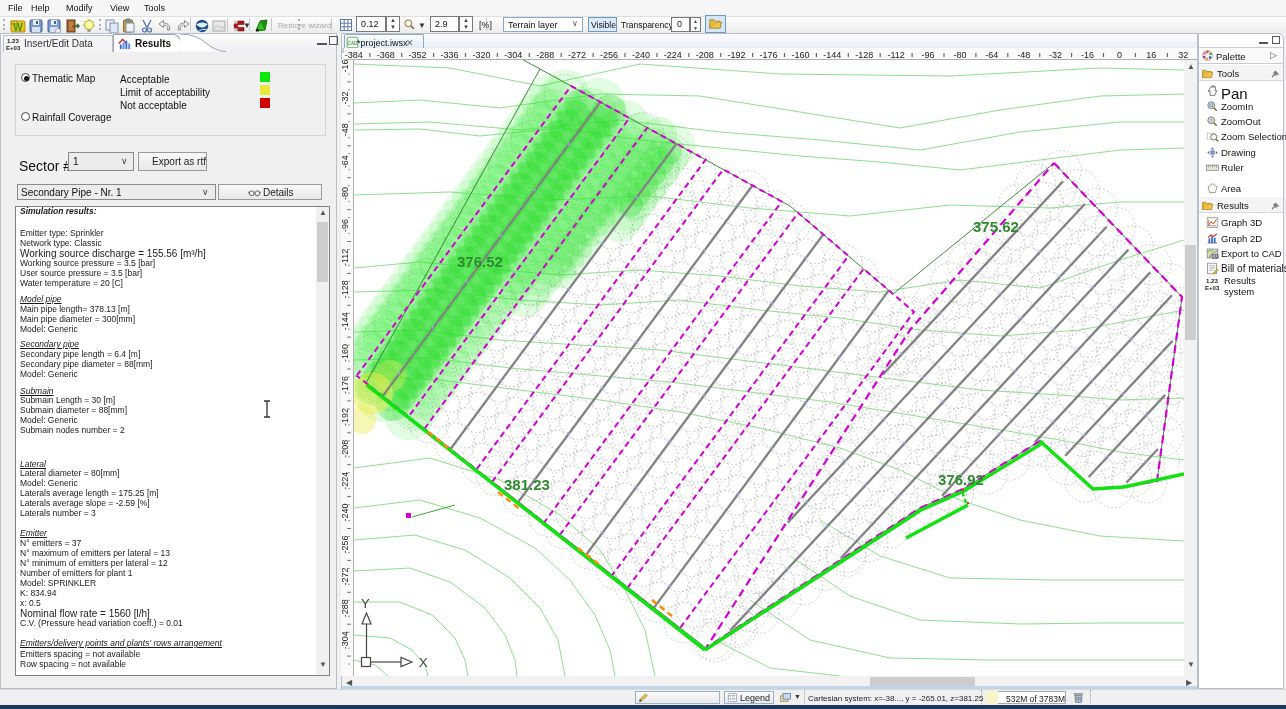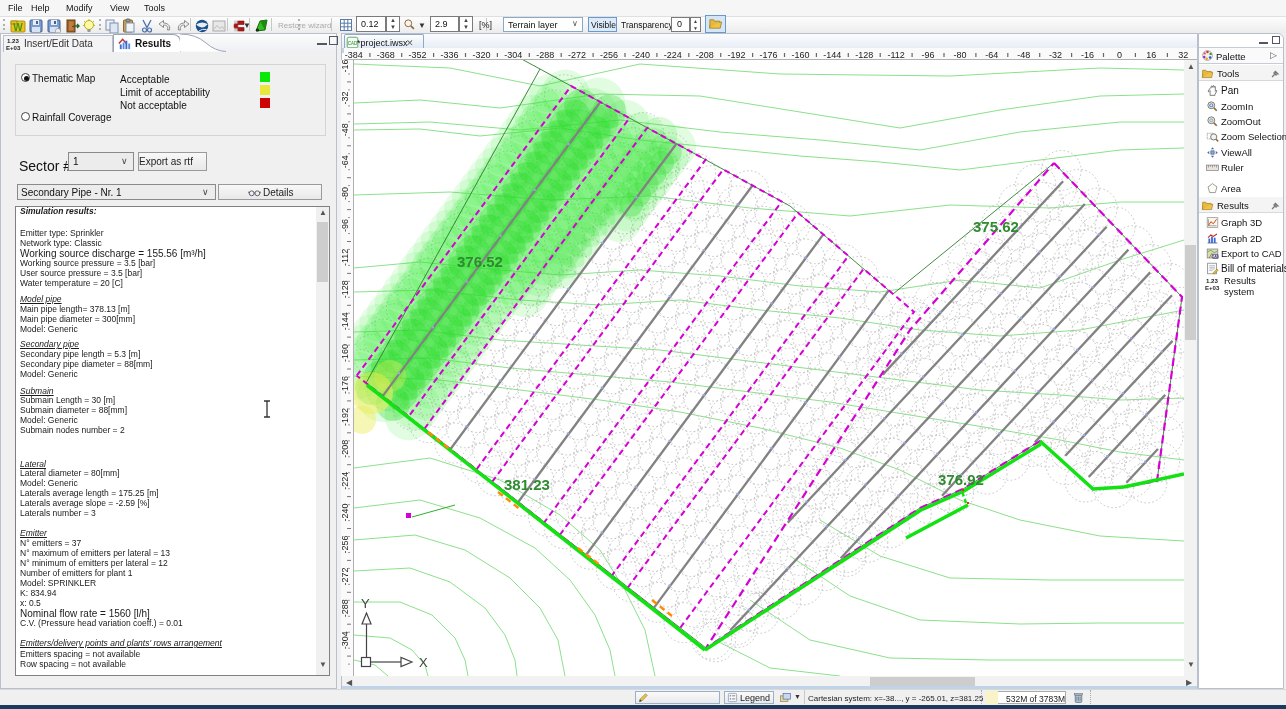--- a/index.html
+++ b/index.html
@@ -1,19 +1,19 @@
 <!DOCTYPE html>
 <html><head><meta charset="utf-8"><style>
 *{margin:0;padding:0;box-sizing:border-box}
 html,body{width:1286px;height:709px;overflow:hidden;font-family:"Liberation Sans",sans-serif;background:#f0f0f0;position:relative}
 .abs{position:absolute}
 .txt{position:absolute;white-space:nowrap}
 .sep{position:absolute;width:1px;background:#c8c8c8;top:18px;height:13px}
 .spin{position:absolute;background:#fff;border:1px solid #7a7a7a;font-size:9px;color:#111}
-.btn{position:absolute;background:linear-gradient(#f8f8f8,#e8e8e8);border:1px solid #9a9a9a;font-size:10px;color:#222;text-align:left}
+.btn{position:absolute;background:linear-gradient(#f8f8f8,#e8e8e8);border:1px solid #9a9a9a;font-size:10px;color:#222;text-align:right}
 </style></head><body>
 <div class="abs" style="left:0;top:0;width:1286px;height:17px;background:#f6f6f6;border-bottom:1px solid #e0e0e0"></div>
 <div class="txt" style="left:8px;top:3px;font-size:9px;color:#111">File</div>
 <div class="txt" style="left:31px;top:3px;font-size:9px;color:#111">Help</div>
 <div class="txt" style="left:66px;top:3px;font-size:9px;color:#111">Modify</div>
 <div class="txt" style="left:110px;top:3px;font-size:9px;color:#111">View</div>
 <div class="txt" style="left:144px;top:3px;font-size:9px;color:#111">Tools</div>
 <div class="abs" style="left:0;top:17px;width:1286px;height:16px;background:linear-gradient(#fdfdfd,#ececec)"></div>
 <div class="abs" style="left:3px;top:19px;width:2px;height:11px;border-left:2px dotted #b0b0b0"></div>
 <div class="abs" style="left:99px;top:19px;width:2px;height:11px;border-left:2px dotted #b0b0b0"></div>
@@ -180,21 +180,21 @@
 <div class="txt" style="left:20px;top:238px;font-size:8.5px;color:#1a1a1a">Network type: Classic</div>
 <div class="txt" style="left:20px;top:248px;font-size:10px;color:#1a1a1a">Working source discharge = 155.56 [m³/h]</div>
 <div class="txt" style="left:20px;top:258px;font-size:8.5px;color:#1a1a1a">Working source pressure = 3.5 [bar]</div>
 <div class="txt" style="left:20px;top:268px;font-size:8.5px;color:#1a1a1a">User source pressure = 3.5 [bar]</div>
 <div class="txt" style="left:20px;top:278px;font-size:8.5px;color:#1a1a1a">Water temperature = 20 [C]</div>
 <div class="txt" style="left:20px;top:294px;font-size:8.5px;color:#1a1a1a"><i><u>Model pipe</u></i></div>
 <div class="txt" style="left:20px;top:304px;font-size:8.5px;color:#1a1a1a">Main pipe length= 378.13 [m]</div>
 <div class="txt" style="left:20px;top:314px;font-size:8.5px;color:#1a1a1a">Main pipe diameter = 300[mm]</div>
 <div class="txt" style="left:20px;top:324px;font-size:8.5px;color:#1a1a1a">Model: Generic</div>
 <div class="txt" style="left:20px;top:339px;font-size:8.5px;color:#1a1a1a"><i><u>Secondary pipe</u></i></div>
-<div class="txt" style="left:20px;top:349px;font-size:8.5px;color:#1a1a1a">Secondary pipe length = 5.3 [m]</div>
+<div class="txt" style="left:20px;top:349px;font-size:8.5px;color:#1a1a1a">Secondary pipe length = 6.4 [m]</div>
 <div class="txt" style="left:20px;top:359px;font-size:8.5px;color:#1a1a1a">Secondary pipe diameter = 88[mm]</div>
 <div class="txt" style="left:20px;top:369px;font-size:8.5px;color:#1a1a1a">Model: Generic</div>
 <div class="txt" style="left:20px;top:386px;font-size:8.5px;color:#1a1a1a"><i><u>Submain</u></i></div>
 <div class="txt" style="left:20px;top:395px;font-size:8.5px;color:#1a1a1a">Submain Length = 30 [m]</div>
 <div class="txt" style="left:20px;top:405px;font-size:8.5px;color:#1a1a1a">Submain diameter = 88[mm]</div>
 <div class="txt" style="left:20px;top:415px;font-size:8.5px;color:#1a1a1a">Model: Generic</div>
 <div class="txt" style="left:20px;top:425px;font-size:8.5px;color:#1a1a1a">Submain nodes number = 2</div>
 <div class="txt" style="left:20px;top:459px;font-size:8.5px;color:#1a1a1a"><i><u>Lateral</u></i></div>
 <div class="txt" style="left:20px;top:468px;font-size:8.5px;color:#1a1a1a">Lateral diameter = 80[mm]</div>
 <div class="txt" style="left:20px;top:478px;font-size:8.5px;color:#1a1a1a">Model: Generic</div>
@@ -1276,21 +1276,21 @@
     <path d="M1.5 13 L3 6.5 L14.5 6.5 L13 13 Z" fill="#f0c24a" stroke="#9a7a1a" stroke-width="0.8"></path>
     <path d="M2 12.5 L2 4 L6 4 L7 5.5 L12.5 5.5 L12.5 6.5" fill="#e8b83a" stroke="#9a7a1a" stroke-width="0.8"></path>
   </svg>
 <div class="txt" style="left:1217px;top:68px;font-size:9.5px;color:#111">Tools</div>
 <svg width="9" height="9" style="position:absolute;left:1271px;top:69px">
     <path d="M1 8 L4 5 M4 2 L7 5 L4 5 L4 2 M2.5 3.5 L5.5 6.5" stroke="#777" stroke-width="1.2" fill="none"></path>
   </svg>
 <svg width="13" height="13" viewBox="0 0 16 16" style="position:absolute;left:1206px;top:84px">
     <path d="M5 14 L5 8 L3.5 9.5 Q2.5 10 2.8 8.5 L5.5 4.5 Q6 3.8 6.5 4.5 L6.5 2.8 Q7 1.8 7.7 2.8 L8 4 L8.6 2.2 Q9.2 1.4 9.7 2.4 L9.9 4.3 L10.6 3 Q11.3 2.3 11.5 3.4 L11.5 9 L12.5 8 Q13.4 7.6 13.2 8.8 L11 13 L11 14 Z" fill="#fdfdfd" stroke="#555" stroke-width="0.9"></path>
   </svg>
-<div class="txt" style="left:1221px;top:85px;font-size:10px;color:#111">Pan</div>
+<div class="txt" style="left:1221px;top:85px;font-size:15px;color:#111">Pan</div>
 <svg width="13" height="13" viewBox="0 0 16 16" style="position:absolute;left:1206px;top:100px">
     <circle cx="6.5" cy="6.5" r="4.2" fill="#eef4fa" stroke="#7a6a4a" stroke-width="1.1"></circle>
     <path d="M9.7 9.7 L13.2 13.2" stroke="#8a6a3a" stroke-width="2"></path>
     <circle cx="6.5" cy="6.5" r="2.6" fill="#5a8fd0"></circle>
     <path d="M5.2 6.5 H7.8 M6.5 5.2 V7.8" stroke="#fff" stroke-width="0.9"></path>
   </svg>
 <div class="txt" style="left:1221px;top:101px;font-size:9.5px;color:#111">ZoomIn</div>
 <svg width="13" height="13" viewBox="0 0 16 16" style="position:absolute;left:1206px;top:115px">
     <circle cx="6.5" cy="6.5" r="4.2" fill="#eef4fa" stroke="#7a6a4a" stroke-width="1.1"></circle>
     <path d="M9.7 9.7 L13.2 13.2" stroke="#8a6a3a" stroke-width="2"></path>
@@ -1301,21 +1301,21 @@
 <svg width="13" height="13" viewBox="0 0 16 16" style="position:absolute;left:1206px;top:130px">
     <rect x="1.5" y="4" width="8" height="7" fill="none" stroke="#888" stroke-dasharray="1.5,1.2"></rect>
     <circle cx="9.5" cy="8.5" r="3.8" fill="#eef4fa" stroke="#7a6a4a" stroke-width="1.1"></circle>
     <path d="M12.3 11.3 L15 14" stroke="#8a6a3a" stroke-width="1.8"></path>
   </svg>
 <div class="txt" style="left:1221px;top:131px;font-size:9.5px;color:#111">Zoom Selection</div>
 <svg width="13" height="13" viewBox="0 0 16 16" style="position:absolute;left:1206px;top:146px">
     <path d="M8 1.5 L10 4 L6 4 Z M8 14.5 L10 12 L6 12 Z M1.5 8 L4 6 L4 10 Z M14.5 8 L12 6 L12 10 Z" fill="#4a6aaa"></path>
     <rect x="6" y="6" width="4" height="4" fill="#9ab" stroke="#4a6aaa"></rect>
   </svg>
-<div class="txt" style="left:1221px;top:147px;font-size:9.5px;color:#111">ViewAll</div>
+<div class="txt" style="left:1221px;top:147px;font-size:9.5px;color:#111">Drawing</div>
 <svg width="13" height="13" viewBox="0 0 16 16" style="position:absolute;left:1206px;top:161px">
     <rect x="0.5" y="5" width="15" height="6.5" fill="#e8e4da" stroke="#777" stroke-width="0.8"></rect>
     <path d="M3 5 V8 M5.5 5 V7 M8 5 V8 M10.5 5 V7 M13 5 V8" stroke="#777" stroke-width="0.8"></path>
   </svg>
 <div class="txt" style="left:1221px;top:162px;font-size:9.5px;color:#111">Ruler</div>
 <svg width="13" height="13" viewBox="0 0 16 16" style="position:absolute;left:1206px;top:182px">
     <path d="M8 2 L13.5 6 L11.5 13 L4.5 13 L2.5 6 Z" fill="#fdfdf4" stroke="#888" stroke-width="1"></path>
   </svg>
 <div class="txt" style="left:1221px;top:183px;font-size:9.5px;color:#111">Area</div>
 <div class="abs" style="left:1199px;top:197px;width:84px;height:16px;background:#f4f4f4;border-bottom:1px solid #d8d8d8"></div>

